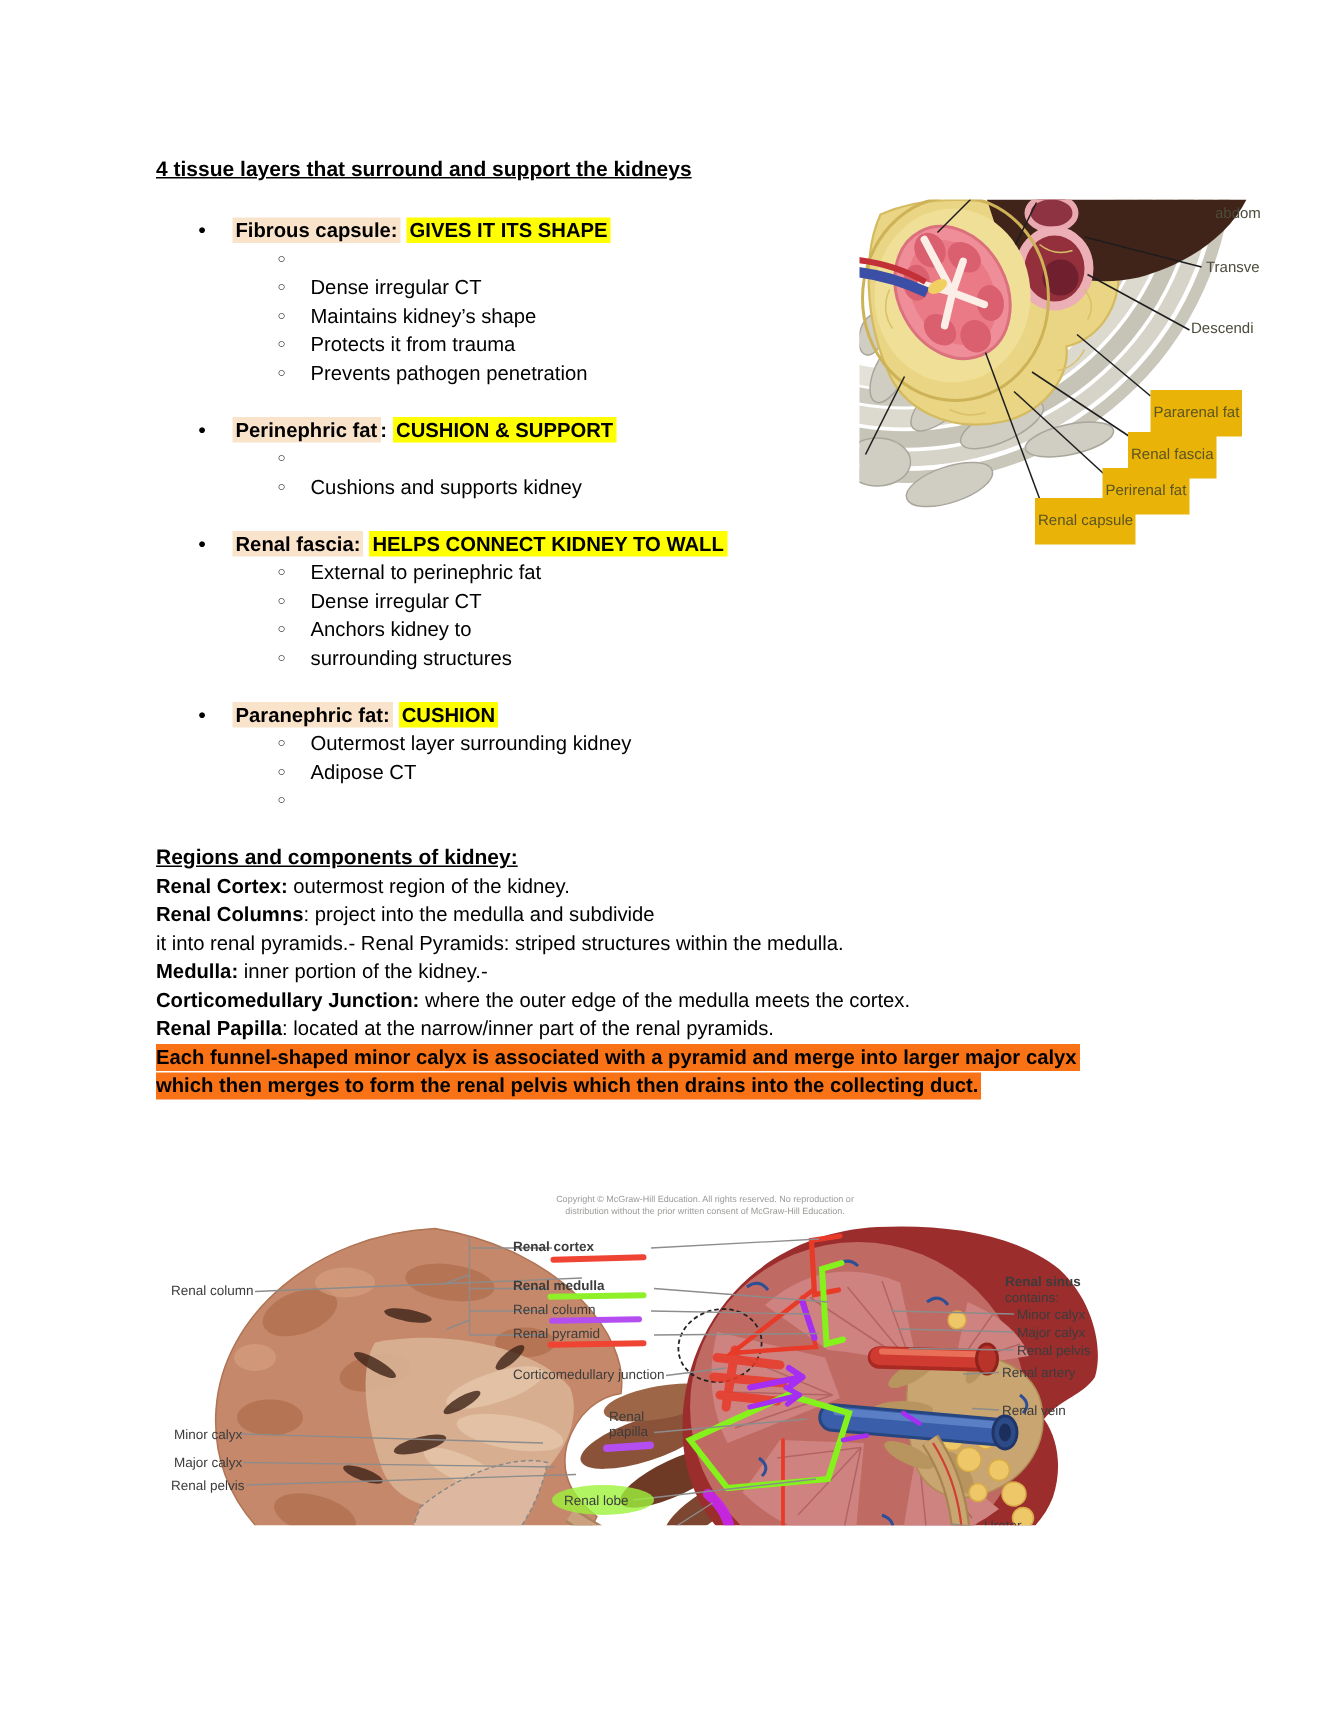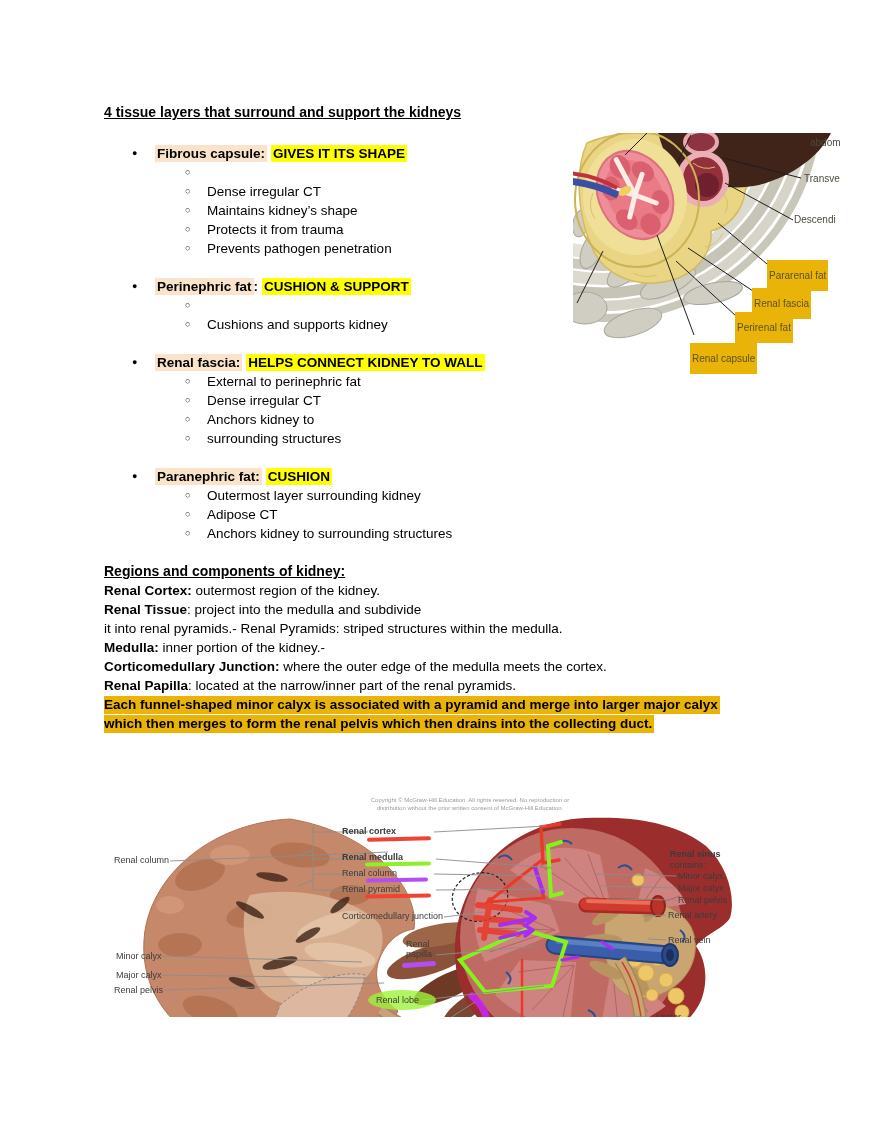--- a/index.html
+++ b/index.html
@@ -11,21 +11,21 @@
   .line{position:relative;height:19px;white-space:nowrap;}
   .blank{height:19px;}
   .bm{position:absolute;left:28px;top:0;font-size:9px;line-height:19px;}
   .sm{position:absolute;left:81px;top:0;font-size:9px;line-height:19px;color:#222;}
   .bt{display:inline-block;margin-left:51px;font-weight:bold;}
   .st{display:inline-block;margin-left:103px;}
   .hl-p{background:#fae3cb;padding:1px 2px;}
   .hl-y{background:#ffff00;padding:1px 2px;margin-left:4px;}
   .h2{font-size:14px;font-weight:bold;text-decoration:underline;}
   .b{font-weight:bold;}
-  .hl-line{background:#eab308;font-weight:bold;padding:1px 2px 2px 0;}
+  .hl-line{background:#f97316;font-weight:bold;padding:1px 2px 2px 0;}
   
   .fig1{left:573px;top:133px;width:297px;height:222px;}
   .f1lab{position:absolute;font-size:10px;color:#4c4b3c;white-space:nowrap;}
   .f1hl{background:#eab308;padding:10px 2px;color:#5a5422;}
   
   .fig2{left:100px;top:790px;width:770px;height:300px;}
   .f2lab{position:absolute;font-size:9px;color:#3c3c3c;white-space:nowrap;z-index:5;}
   .f2b{font-weight:bold;}
   .copy{position:absolute;left:205px;top:6px;width:330px;text-align:center;
         font-size:6px;line-height:8px;color:#9a9a97;z-index:5;}
@@ -70,26 +70,26 @@
     <div class="line"><span class="sm">○</span><span class="st">Anchors kidney to</span></div>
     <div class="line"><span class="sm">○</span><span class="st">surrounding structures</span></div>
     <div class="blank"></div>
 
     <div class="line">
       <span class="bm">●</span>
       <span class="bt"><span class="hl-p">Paranephric fat:</span><span class="hl-y">CUSHION</span></span>
     </div>
     <div class="line"><span class="sm">○</span><span class="st">Outermost layer surrounding kidney</span></div>
     <div class="line"><span class="sm">○</span><span class="st">Adipose CT</span></div>
-    <div class="line"><span class="sm">○</span><span class="st">Anchors kidney to surrounding structures</span></div>
+    <div class="line"><span class="sm">○</span></div>
     <div class="blank"></div>
 
     <div class="line h2">Regions and components of kidney:</div>
     <div class="line"><span class="b">Renal Cortex:</span><span> outermost region of the kidney.</span></div>
-    <div class="line"><span class="b">Renal Tissue</span><span>: project into the medulla and subdivide</span></div>
+    <div class="line"><span class="b">Renal Columns</span><span>: project into the medulla and subdivide</span></div>
     <div class="line"><span class="b"></span><span>it into renal pyramids.- Renal Pyramids: striped structures within the medulla.</span></div>
     <div class="line"><span class="b">Medulla:</span><span> inner portion of the kidney.-</span></div>
     <div class="line"><span class="b">Corticomedullary Junction:</span><span> where the outer edge of the medulla meets the cortex.</span></div>
     <div class="line"><span class="b">Renal Papilla</span><span>: located at the narrow/inner part of the renal pyramids.</span></div>
     <div class="line"><span class="hl-line">Each funnel-shaped minor calyx is associated with a pyramid and merge into larger major calyx</span></div>
     <div class="line"><span class="hl-line">which then merges to form the renal pelvis which then drains into the collecting duct.</span></div>
   </div>
 
   <div class="abs fig1">
     <svg width="297" height="222" viewBox="0 0 297 222">
@@ -168,21 +168,21 @@
         <path d="M121,202 L84,102"></path>
         <path d="M30,118 L4,170"></path>
       </g>
     </svg>
     <div class="f1lab" style="left:237px;top:4px">abdom</div>
     <div class="f1lab" style="left:231px;top:40px">Transve</div>
     <div class="f1lab" style="left:221px;top:81px">Descendi</div>
     <div class="f1lab f1hl" style="left:194px;top:127px">Pararenal fat</div>
     <div class="f1lab f1hl" style="left:179px;top:155px">Renal fascia</div>
     <div class="f1lab f1hl" style="left:162px;top:179px">Perirenal fat</div>
-    <div class="f1lab f1hl" style="left:117px;top:210px">Renal capsule</div>
+    <div class="f1lab f1hl" style="left:117px;top:199px">Renal capsule</div>
   </div>
 
   <div class="abs fig2">
     <div class="copy">
       <div>Copyright © McGraw-Hill Education. All rights reserved. No reproduction or</div>
       <div>distribution without the prior written consent of McGraw-Hill Education.</div>
     </div>
 
     <svg class="abs" style="left:30px;top:25px" width="370" height="250" viewBox="0 0 370 250">
       <path d="M160,4 C80,8 18,62 14,125 C10,185 55,238 135,245 C200,250 252,230 268,196 C252,184 243,168 248,148 C255,126 270,116 284,114 C290,76 245,18 160,4 Z" fill="#c5886a" stroke="#b07354" stroke-width="1"></path>

